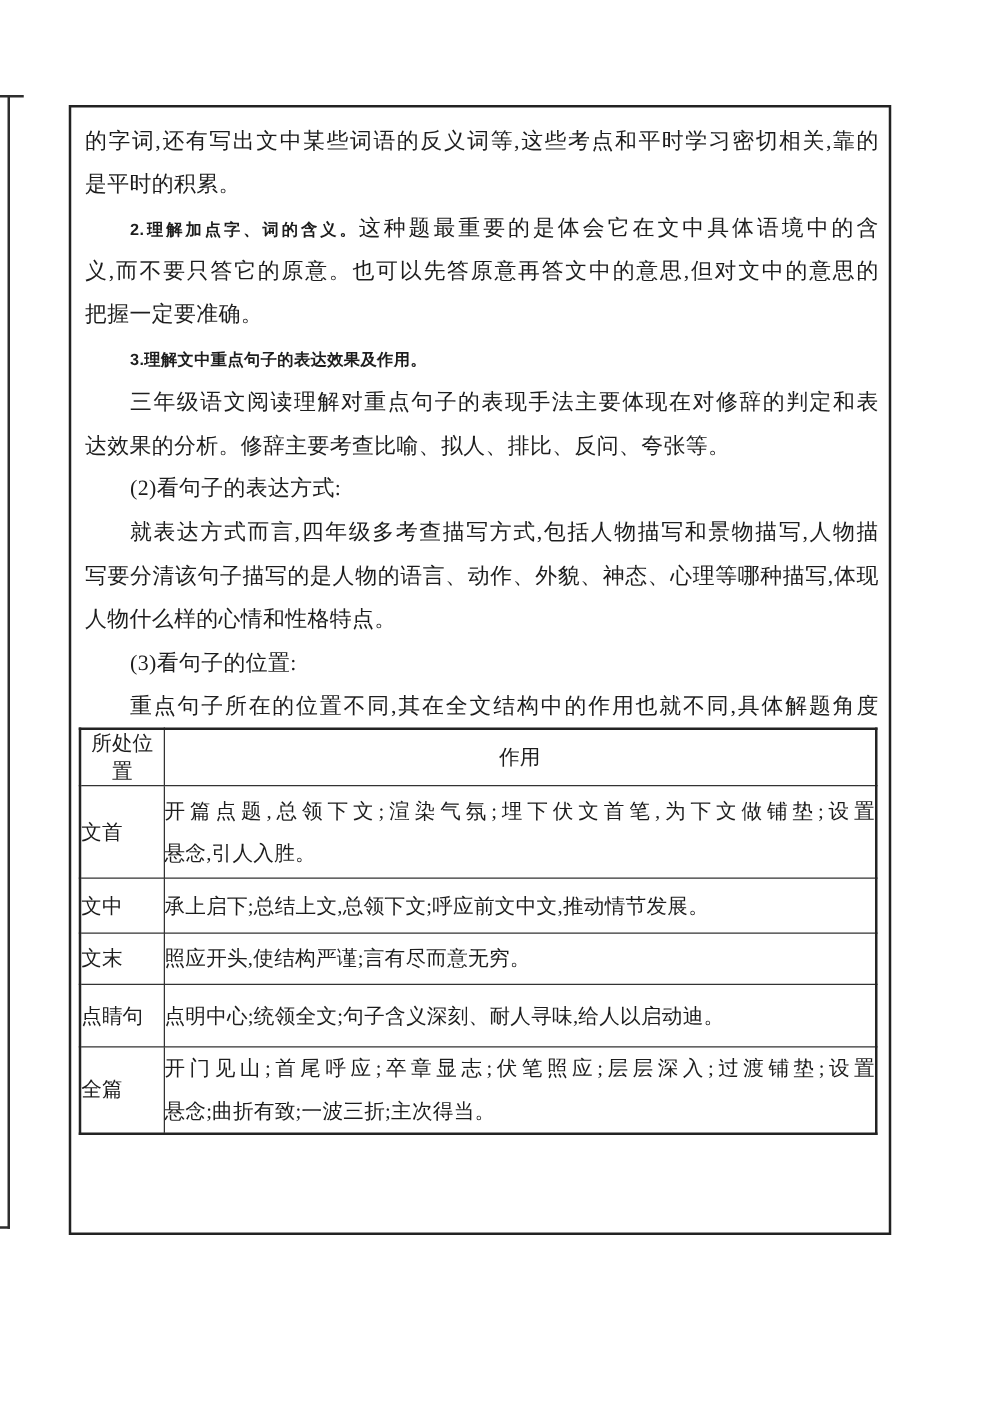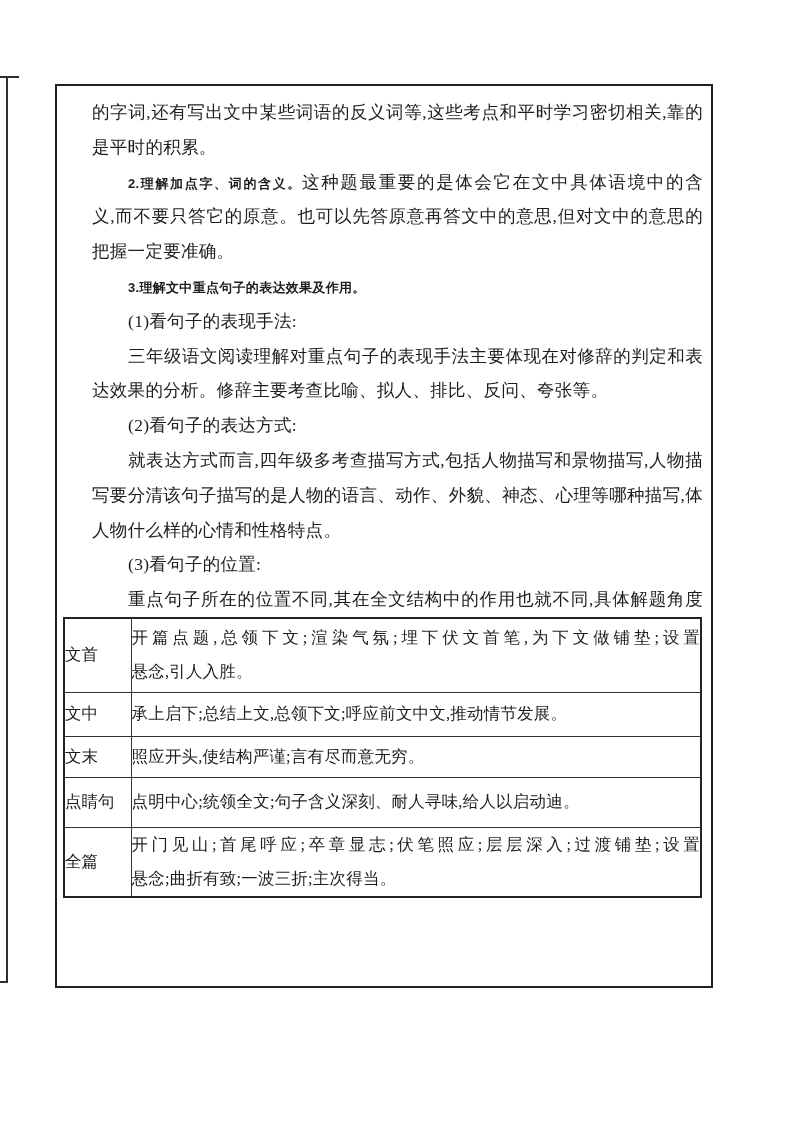--- a/index.html
+++ b/index.html
@@ -20,21 +20,20 @@
     border:2px solid #222;box-sizing:border-box;
     padding:9px 8px 0 11px;
   }
 
   
   .ln{
     font-size:17.5px;line-height:34.8px;height:34.8px;
     overflow:hidden;white-space:normal;
     letter-spacing:0.3px;
     text-align:left;
-    margin-left:24px;
   }
   .ln.j{text-align:justify;text-align-last:justify;}
   .ln.ind{padding-left:36px;}
   .b{
     font-family:"Liberation Sans","DejaVu Sans",sans-serif;
     font-weight:700;font-size:13px;
   }
 
   
   table.pos{
@@ -70,36 +69,39 @@
 <div class="edge-h-bot"></div>
 
 <div class="frame">
 
   <div class="ln j">的字词,还有写出文中某些词语的反义词等,这些考点和平时学习密切相关,靠的</div>
   <div class="ln">是平时的积累。</div>
   <div class="ln j ind"><span class="b">2.理解加点字、词的含义。</span><span>这种题最重要的是体会它在文中具体语境中的含</span></div>
   <div class="ln j">义,而不要只答它的原意。也可以先答原意再答文中的意思,但对文中的意思的</div>
   <div class="ln">把握一定要准确。</div>
   <div class="ln ind"><span class="b">3.理解文中重点句子的表达效果及作用。</span></div>
-  <div class="ln ind">(1)看句子的表现手法:</div>
   <div class="ln j ind">三年级语文阅读理解对重点句子的表现手法主要体现在对修辞的判定和表</div>
   <div class="ln">达效果的分析。修辞主要考查比喻、拟人、排比、反问、夸张等。</div>
   <div class="ln ind">(2)看句子的表达方式:</div>
   <div class="ln j ind">就表达方式而言,四年级多考查描写方式,包括人物描写和景物描写,人物描</div>
   <div class="ln j">写要分清该句子描写的是人物的语言、动作、外貌、神态、心理等哪种描写,体现了</div>
   <div class="ln">人物什么样的心情和性格特点。</div>
   <div class="ln ind">(3)看句子的位置:</div>
   <div class="ln j ind">重点句子所在的位置不同,其在全文结构中的作用也就不同,具体解题角度</div>
 
   <table class="pos">
     <colgroup>
         <col class="c1">
         <col>
       </colgroup>
     <tbody>
+        <tr>
+      <th>所处位置</th>
+      <th>作用</th>
+    </tr>
     <tr class="r1">
       <td class="pcell">文首</td>
       <td class="fcell">
         <div class="cl j">开篇点题,总领下文;渲染气氛;埋下伏文首笔,为下文做铺垫;设置</div>
         <div class="cl">悬念,引人入胜。</div>
       </td>
     </tr>
     <tr class="r2">
       <td class="pcell">文中</td>
       <td class="fcell">

